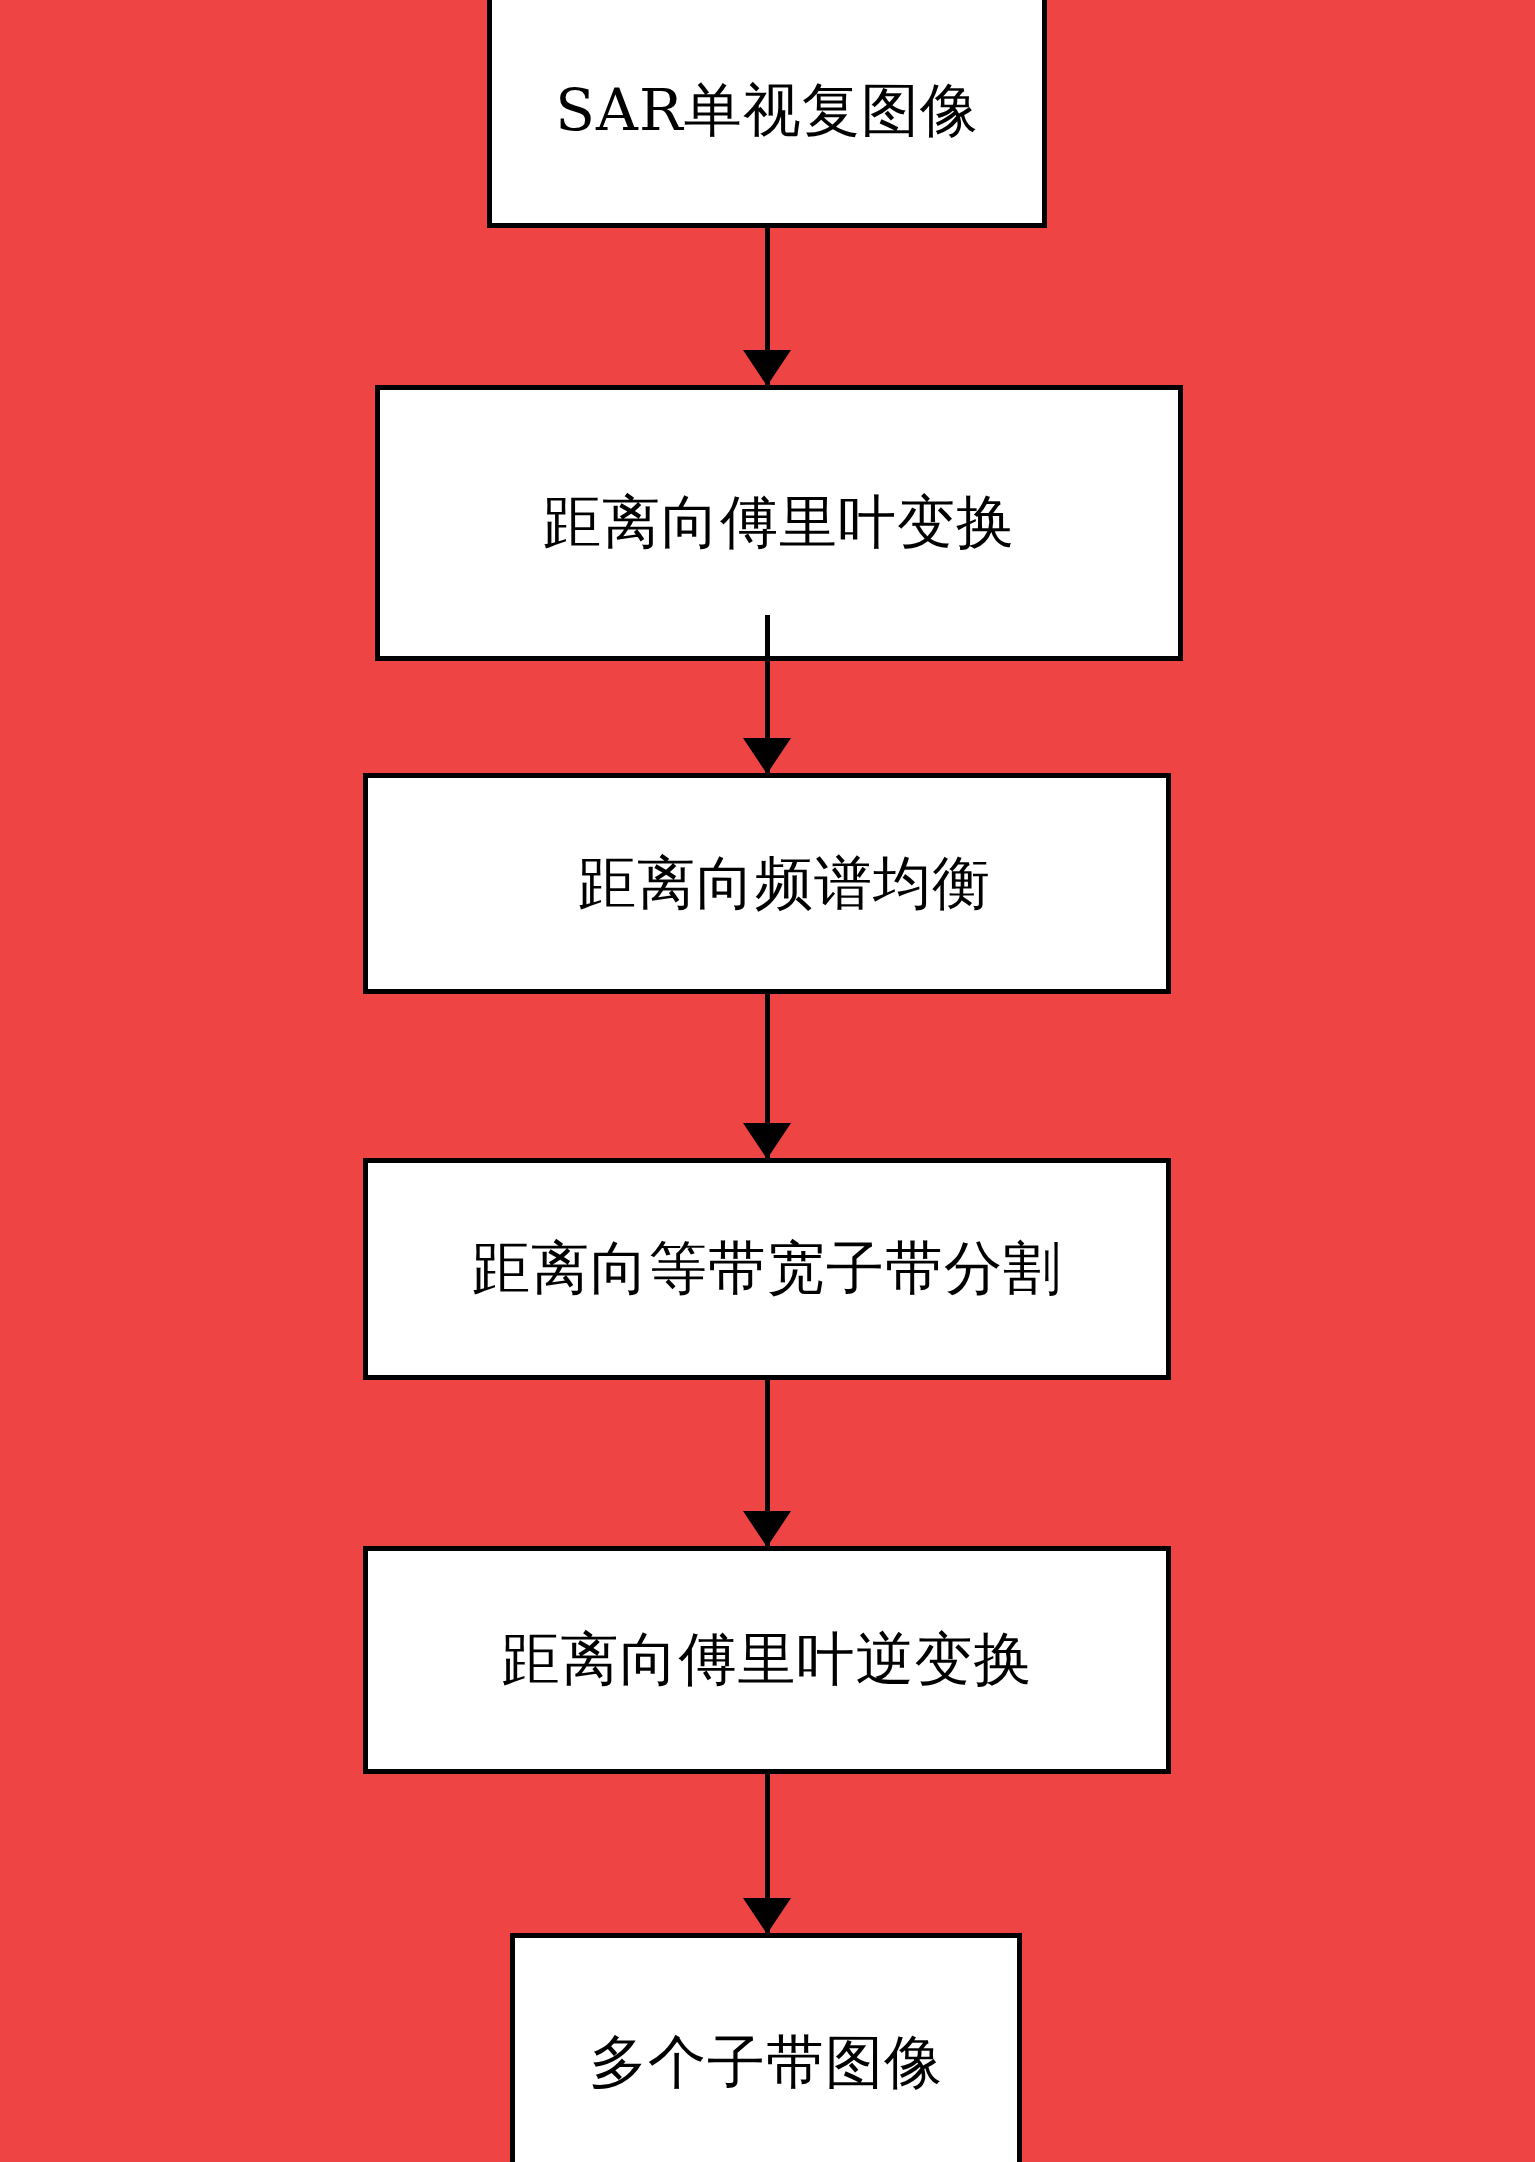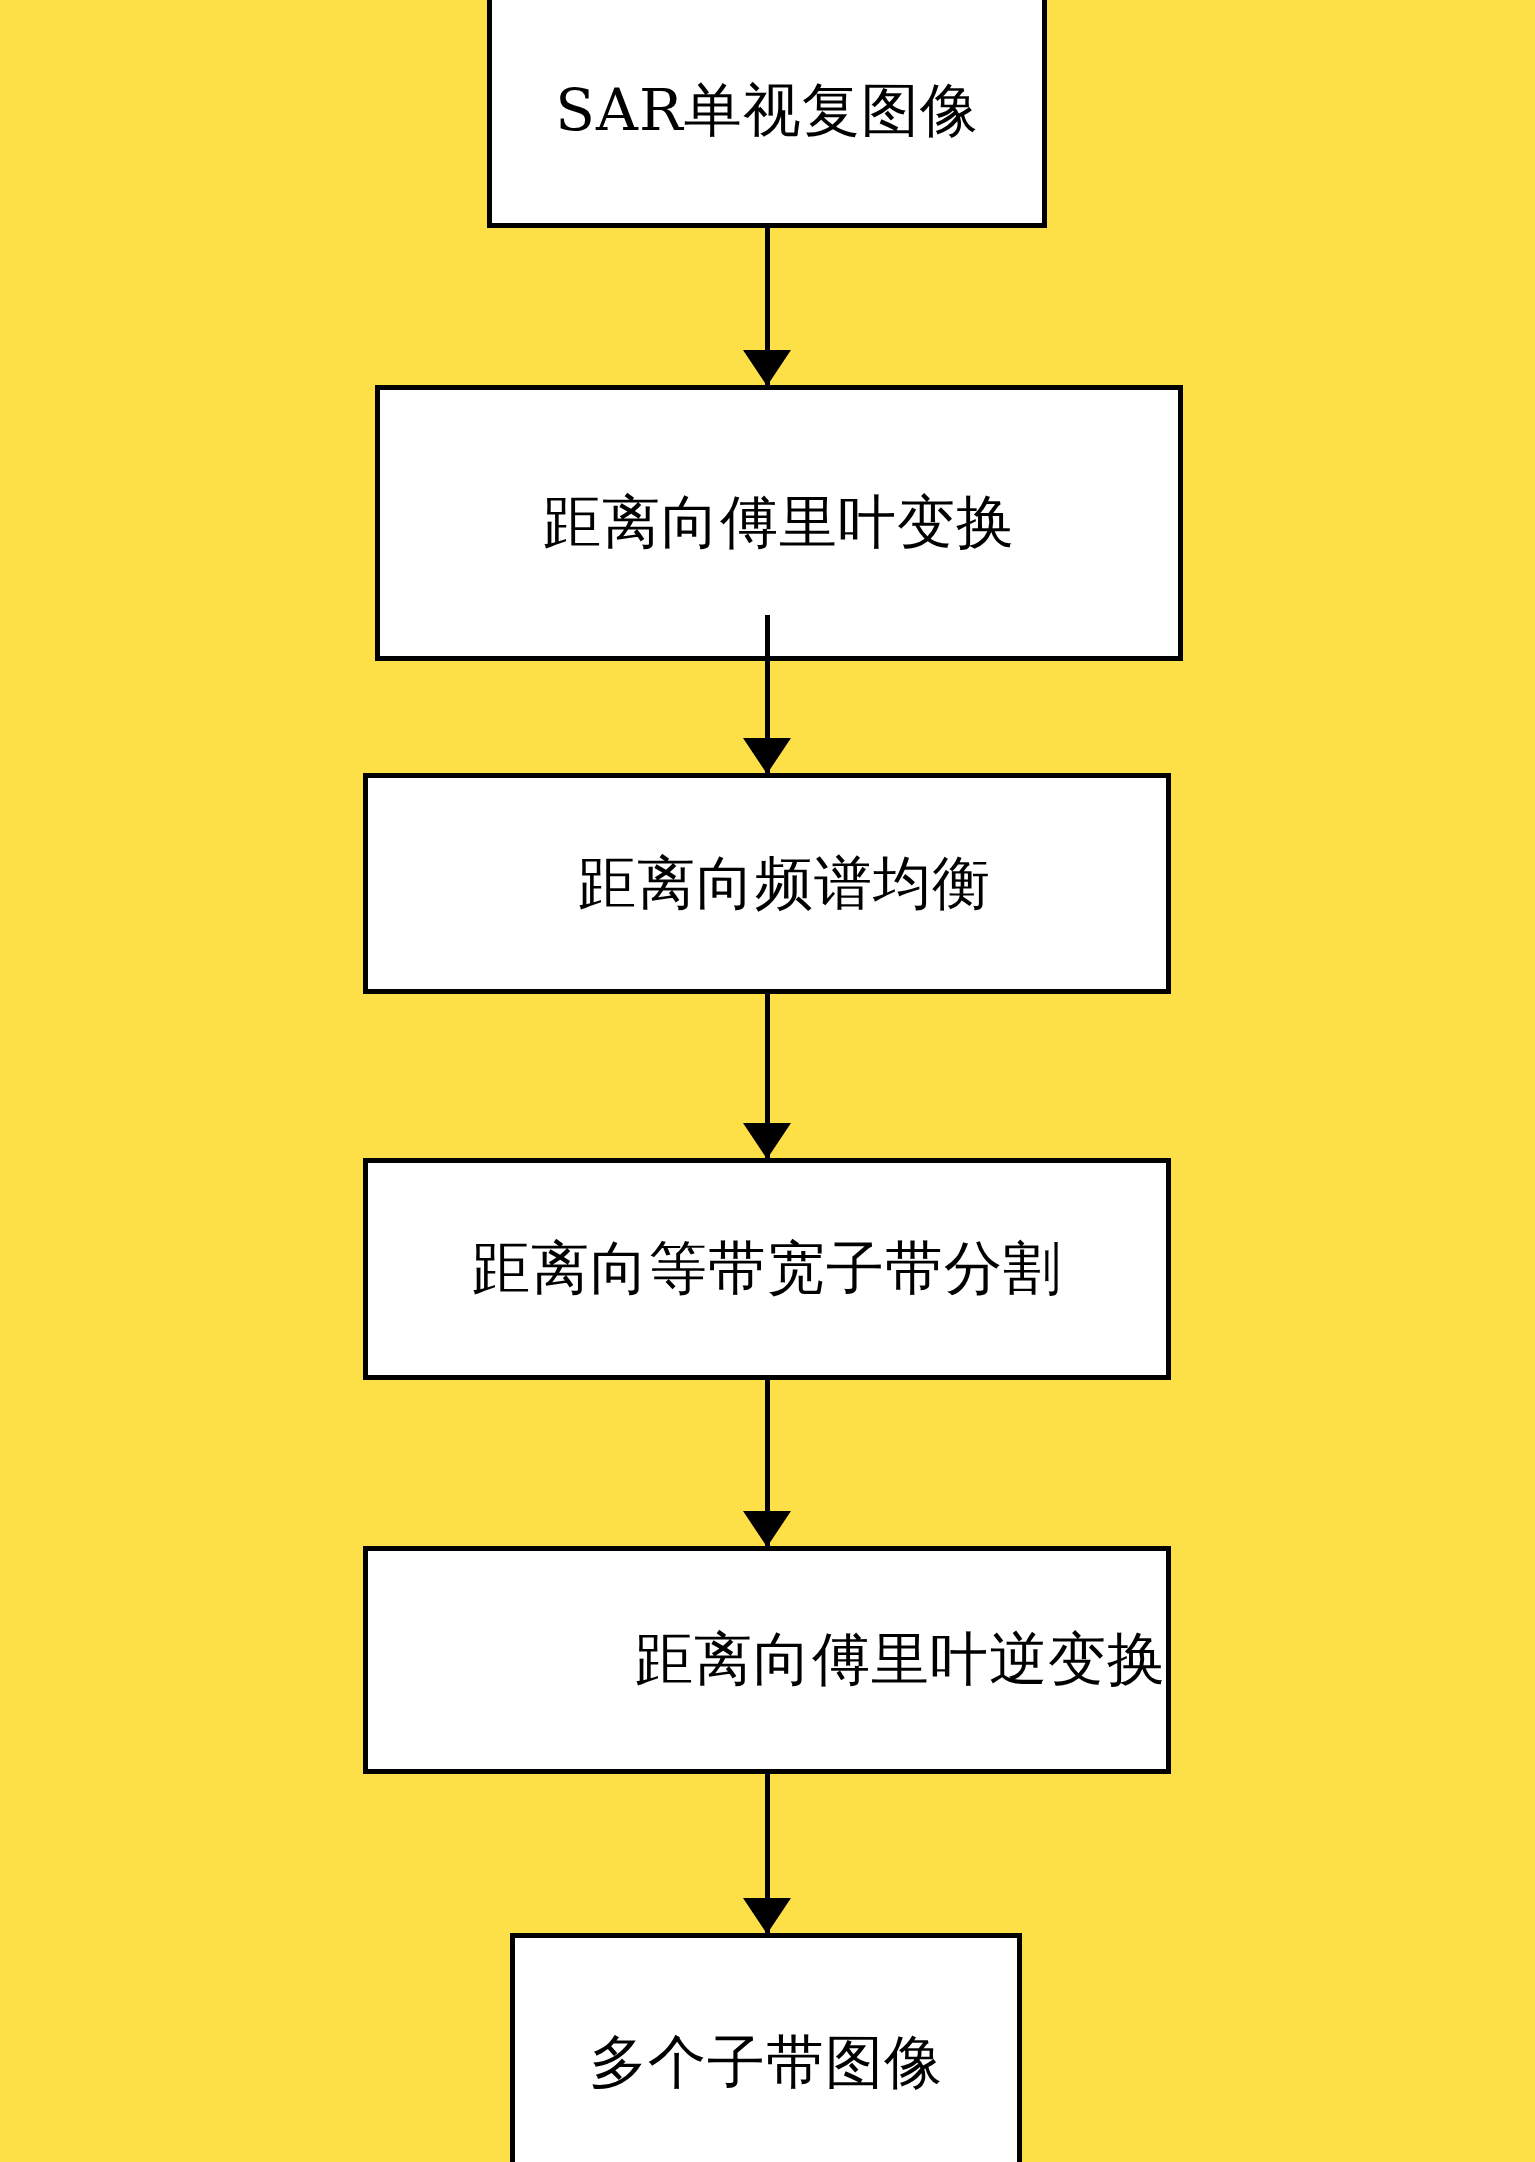--- a/index.html
+++ b/index.html
@@ -4,21 +4,21 @@
 <style>
   html, body {
     margin: 0;
     padding: 0;
     background: #ffffff;
   }
   #canvas {
     position: relative;
     width: 1535px;
     height: 2162px;
-    background: #fde047;
+    background: #ef4444;
     overflow: hidden;
     font-family: "DejaVu Serif", "Liberation Serif", serif;
   }
   .node {
     position: absolute;
     box-sizing: border-box;
     border: 5px solid #000000;
     background: #ffffff;
     display: flex;
     align-items: center;
@@ -55,21 +55,21 @@
     border-left: 24px solid transparent;
     border-right: 24px solid transparent;
     border-top: 36px solid #000000;
   }
 
   
   #node-0 { left: 487px; top: -6px;   width: 560px; height: 234px; }
   #node-1 { left: 363px; top: 385px;  width: 808px; height: 276px; margin-left: 12px; }
   #node-2 { left: 363px; top: 773px;  width: 808px; height: 221px; padding-left: 35px; }
   #node-3 { left: 363px; top: 1158px; width: 808px; height: 222px; }
-  #node-4 { left: 363px; top: 1546px; width: 808px; height: 228px; justify-content: flex-end; }
+  #node-4 { left: 363px; top: 1546px; width: 808px; height: 228px; }
   #node-5 { left: 510px; top: 1933px; width: 512px; height: 260px; }
 
   #edge-0 { left: 743px; top: 228px;  width: 48px; height: 158px; }
   #edge-1 { left: 743px; top: 615px;  width: 48px; height: 159px; }
   #edge-2 { left: 743px; top: 994px;  width: 48px; height: 165px; }
   #edge-3 { left: 743px; top: 1380px; width: 48px; height: 167px; }
   #edge-4 { left: 743px; top: 1774px; width: 48px; height: 160px; }
 
   #edge-0 .shaft, #edge-1 .shaft, #edge-2 .shaft,
   #edge-3 .shaft, #edge-4 .shaft { height: 100%; }

